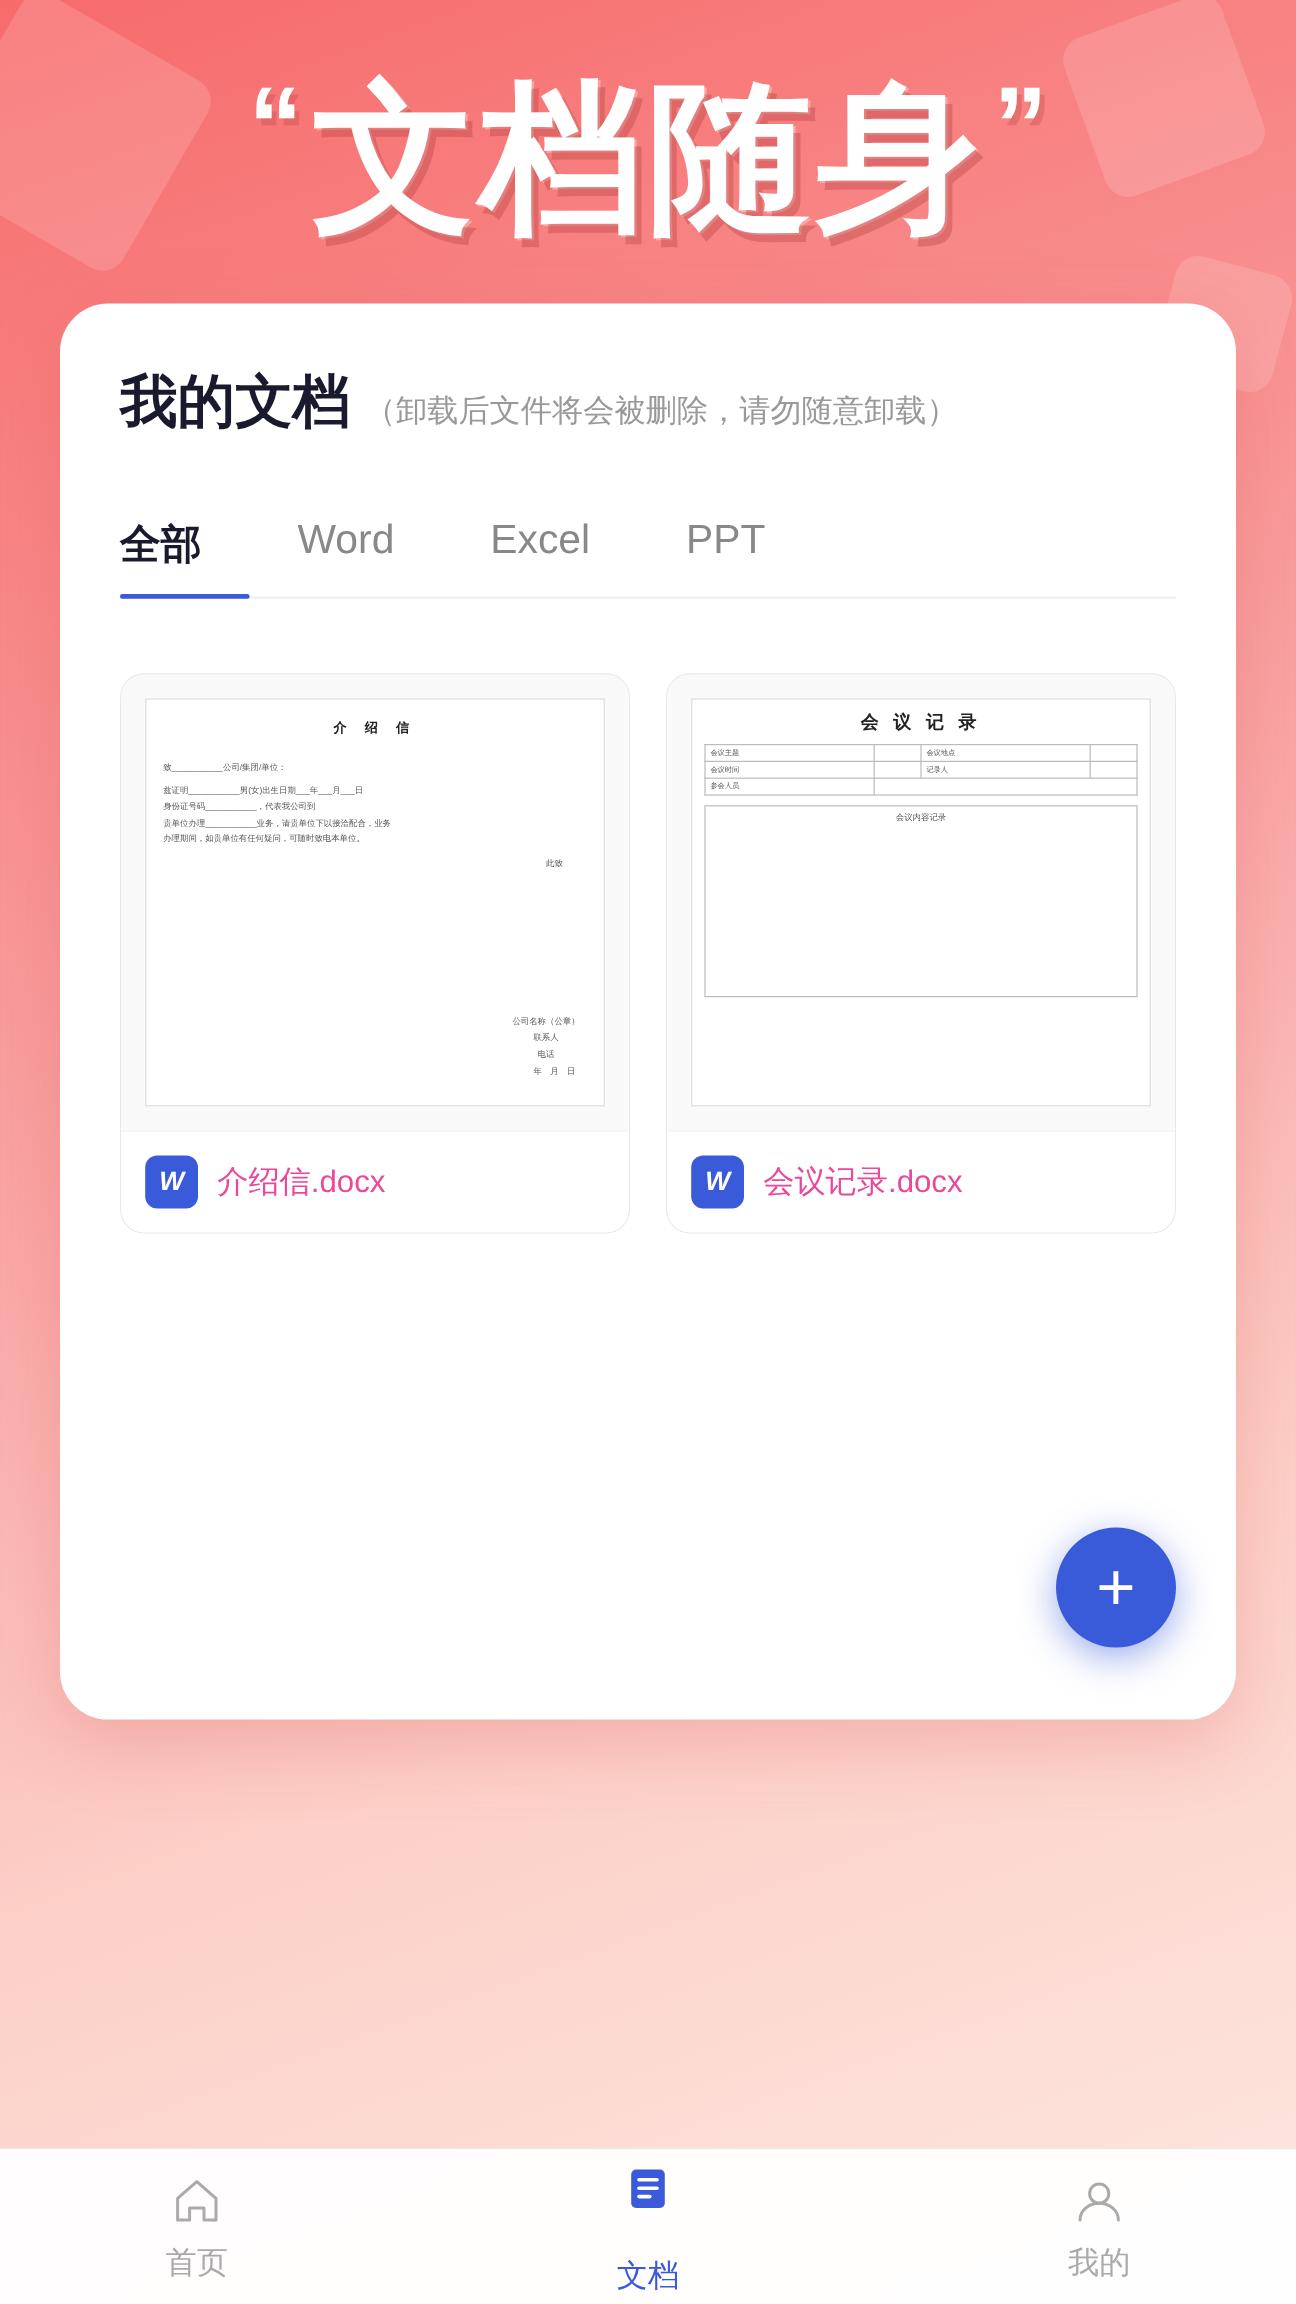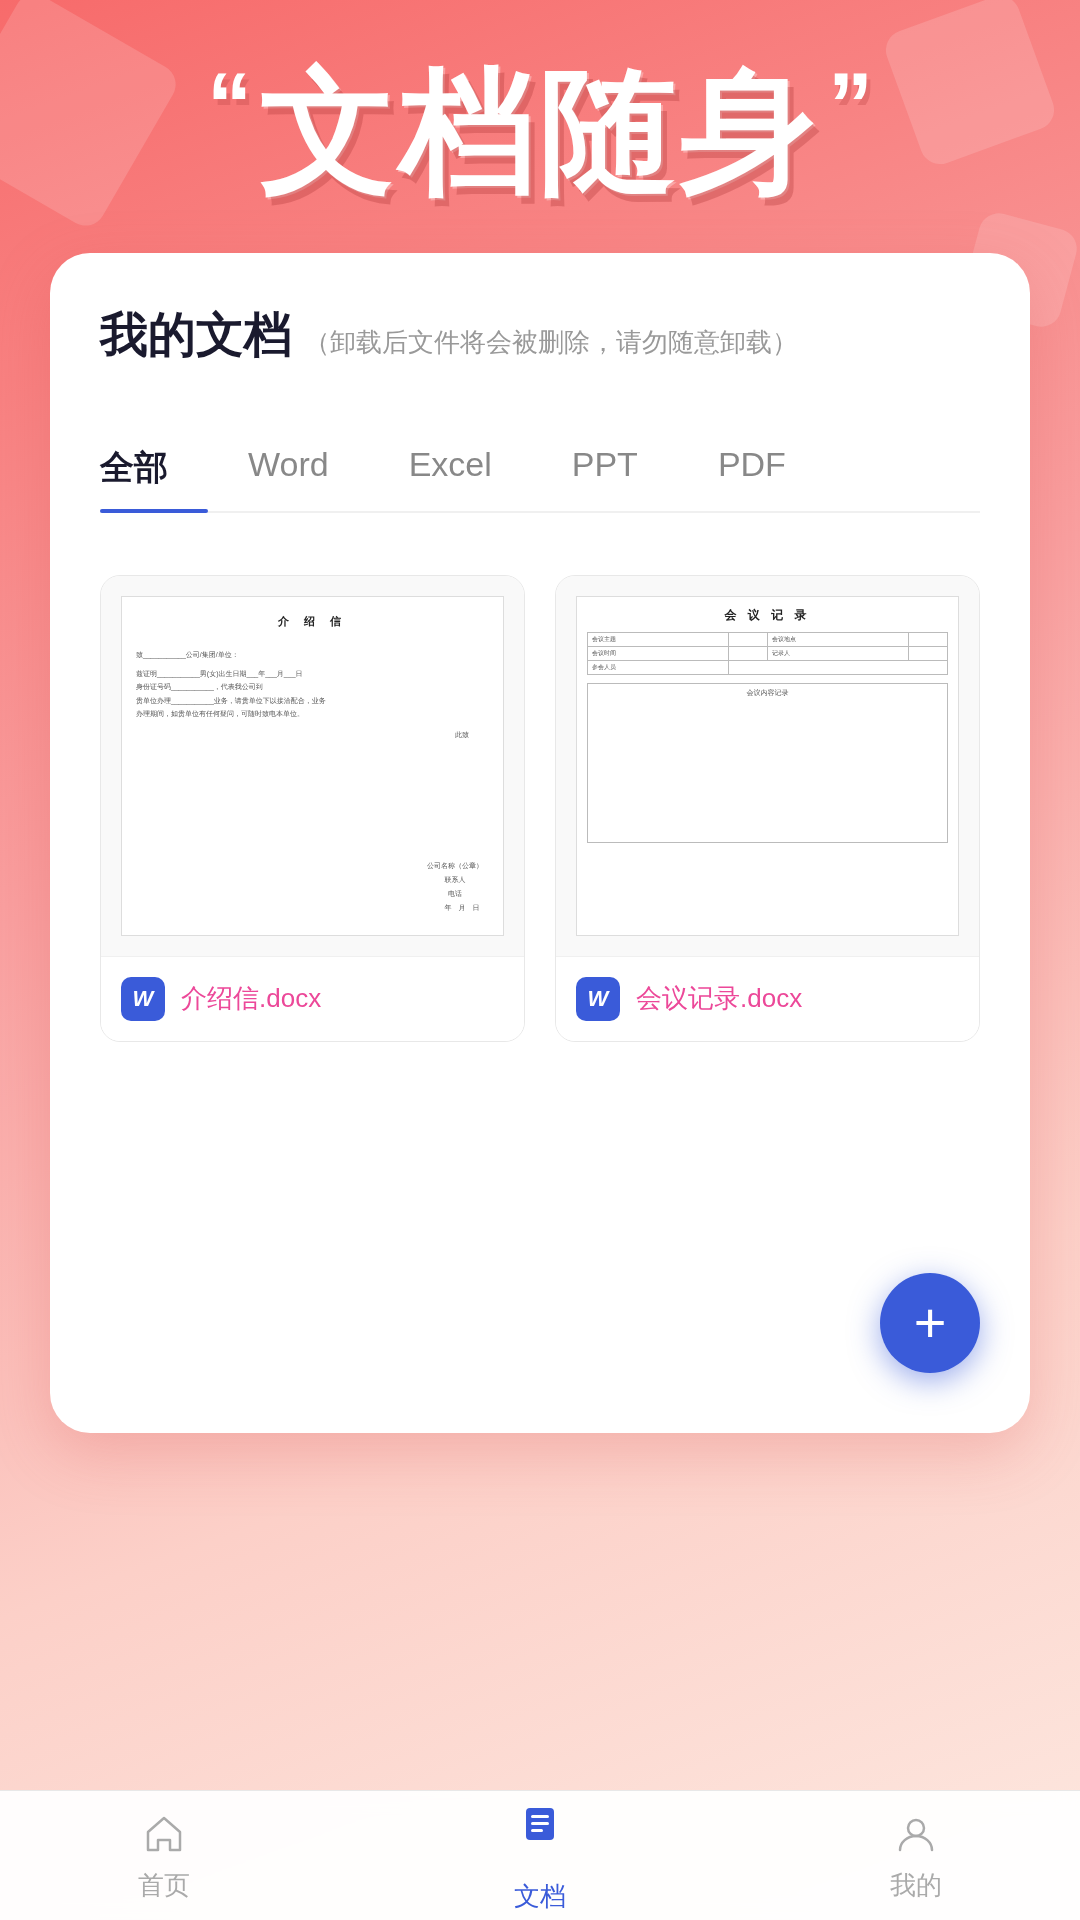--- a/index.html
+++ b/index.html
@@ -71,21 +71,21 @@
       box-shadow: 0 20px 60px rgba(220,80,80,0.25);
       position: relative;
       min-height: 1180px;
     }
 
     
     .card-header {
       display: flex;
       align-items: baseline;
       gap: 12px;
-      margin-bottom: 62px;
+      margin-bottom: 48px;
     }
     .card-title {
       font-size: 48px;
       font-weight: 700;
       color: #1a1a2e;
     }
     .card-subtitle {
       font-size: 26px;
       color: #999;
     }
@@ -186,21 +186,21 @@
     .doc-meeting {
       width: 100%;
       height: 100%;
       background: white;
       border: 1px solid #ddd;
       padding: 10px;
       font-size: 8px;
     }
     .doc-meeting-title {
       text-align: center;
-      font-size: 12px;
+      font-size: 15px;
       font-weight: bold;
       letter-spacing: 4px;
       margin-bottom: 8px;
       color: #222;
     }
     .doc-meeting-table {
       width: 100%;
       border-collapse: collapse;
       margin-bottom: 8px;
     }
@@ -347,23 +347,20 @@
       <span>全部</span>
     </div>
     <div class="tab">
       <span>Word</span>
     </div>
     <div class="tab">
       <span>Excel</span>
     </div>
     <div class="tab">
       <span>PPT</span>
-    </div>
-    <div class="tab">
-      <span>PDF</span>
     </div>
   </div>
 
   <div class="doc-grid">
 
     <div class="doc-card">
       <div class="doc-preview">
         <div class="doc-letter">
           <div class="doc-letter-title">介 绍 信</div>
           <div class="doc-text-line">致___________公司/集团/单位：</div>

